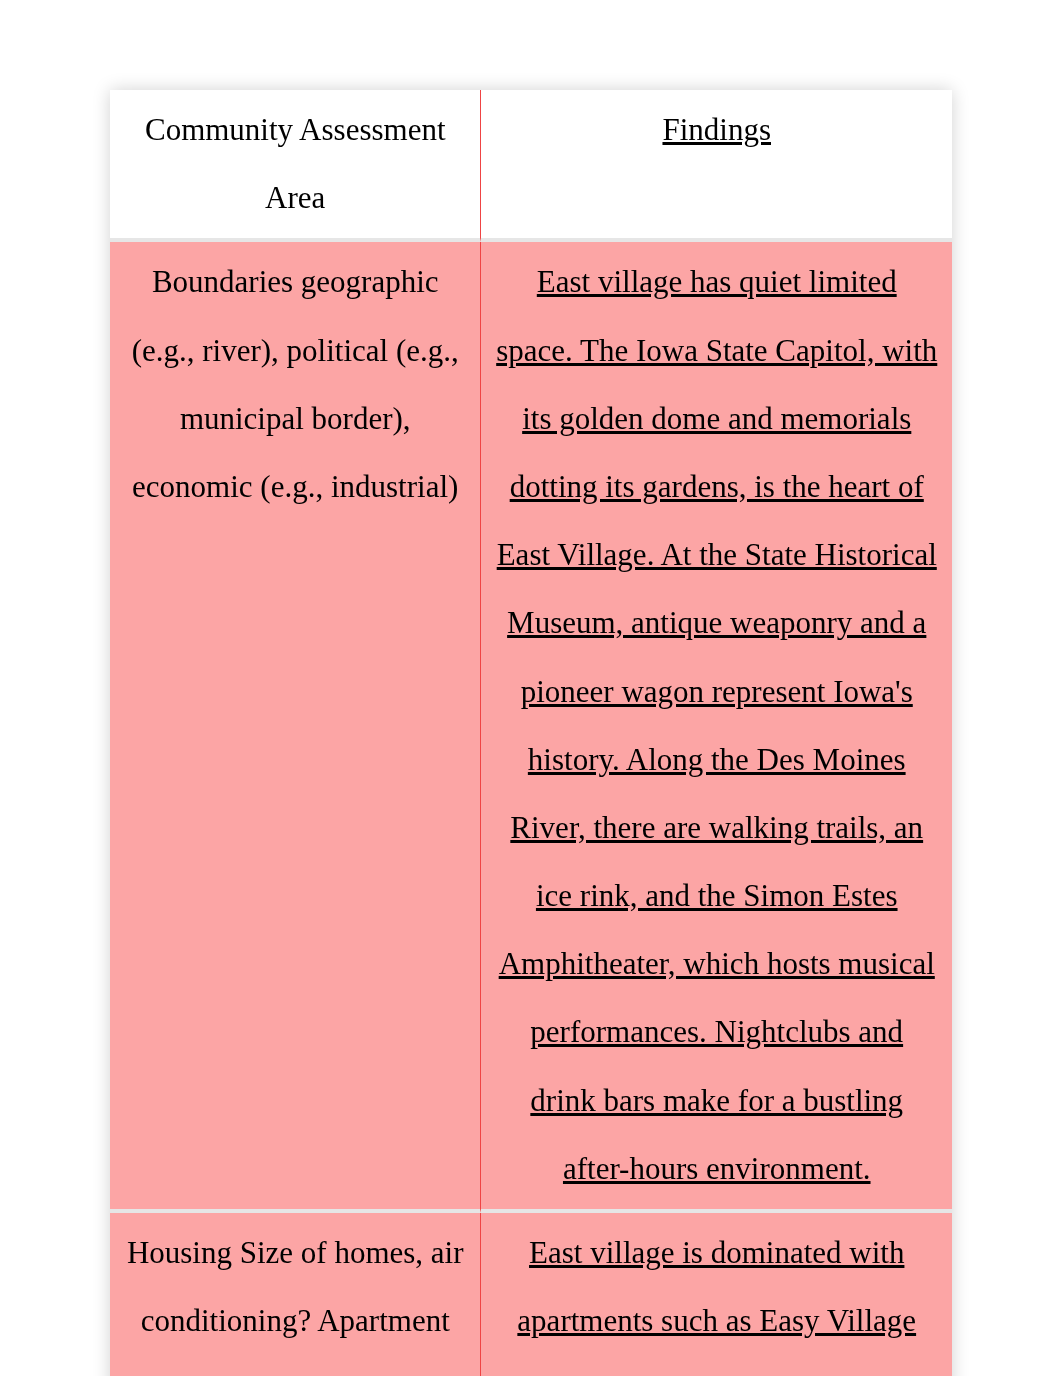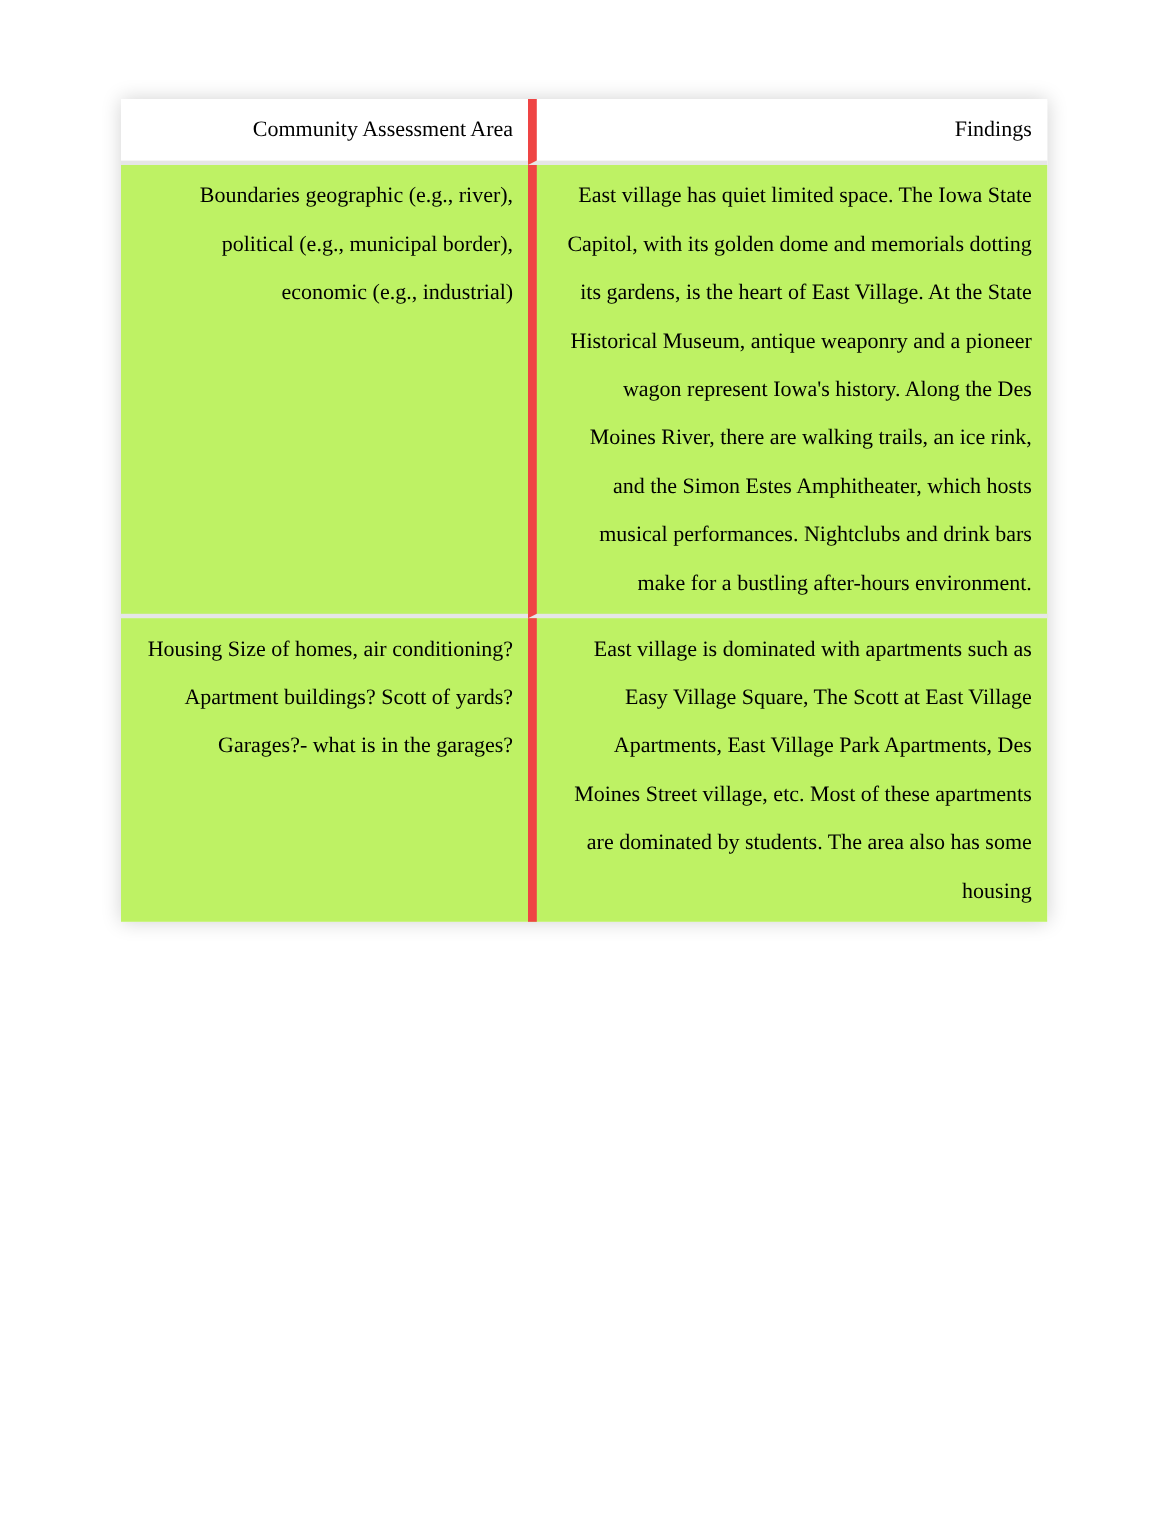--- a/index.html
+++ b/index.html
@@ -19,48 +19,49 @@
       box-shadow: 0 0 18px rgba(0,0,0,0.18);
       border-radius: 2px;
     }
     table {
       width: 100%;
       border-collapse: separate;
       border-spacing: 0;
       background: #ffffff;
     }
     th, td {
-      font-size: 20px;
+      font-size: 31px;
       font-weight: 400;
-      text-align: right;
+      text-align: center;
       vertical-align: top;
       color: #000000;
       line-height: 2.2;
       padding: 6px 14px 6px 14px;
     }
     th {
       font-weight: 400;
       background: #ffffff;
       border-bottom: 4px solid #e6e6e6;
     }
     td {
       border-bottom: 4px solid #e6e6e6;
-      background: #bef264;
+      background: #fca5a5;
     }
     tr:last-child td {
       border-bottom: none;
     }
     col.left {
       width: 44%;
     }
     col.right {
       width: 56%;
     }
     .divider {
-      border-left: 8px solid #ef4444;
+      border-left: 1px solid #ef4444;
+      text-decoration: underline;
     }
   </style>
 </head>
 <body>
 
 <div class="table-wrap">
   <table>
     <colgroup>
       <col class="left">
       <col class="right">

